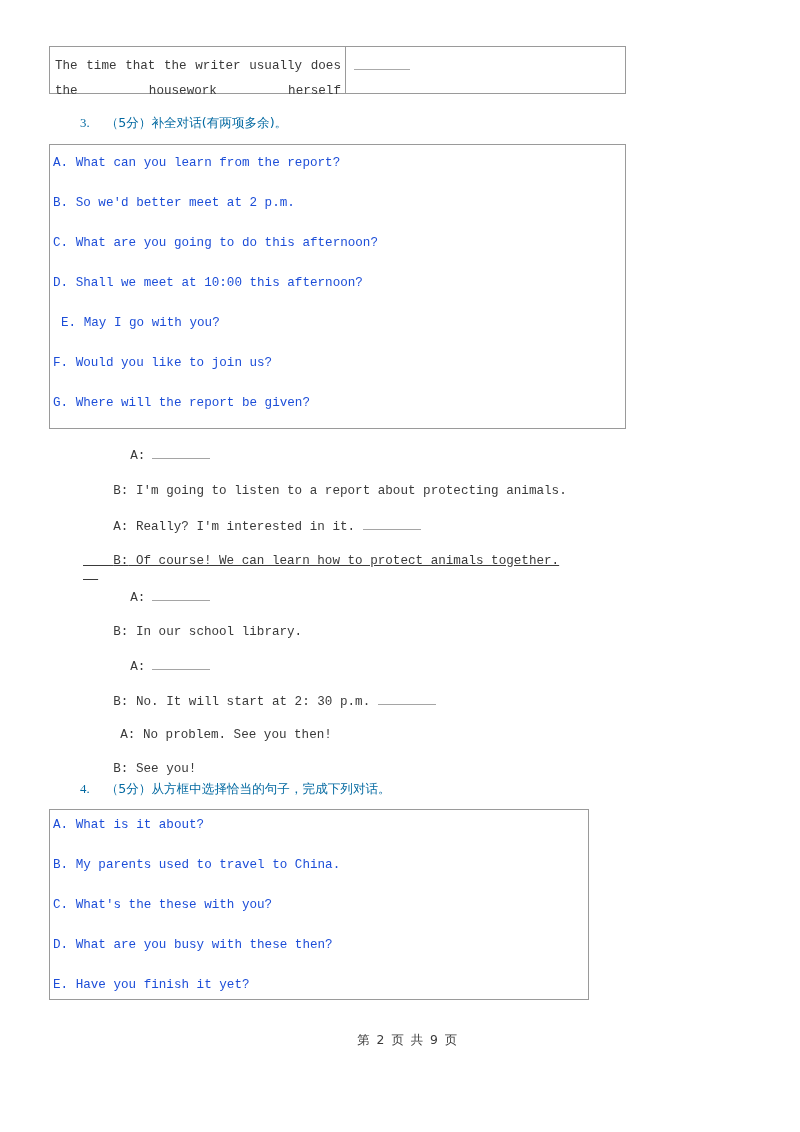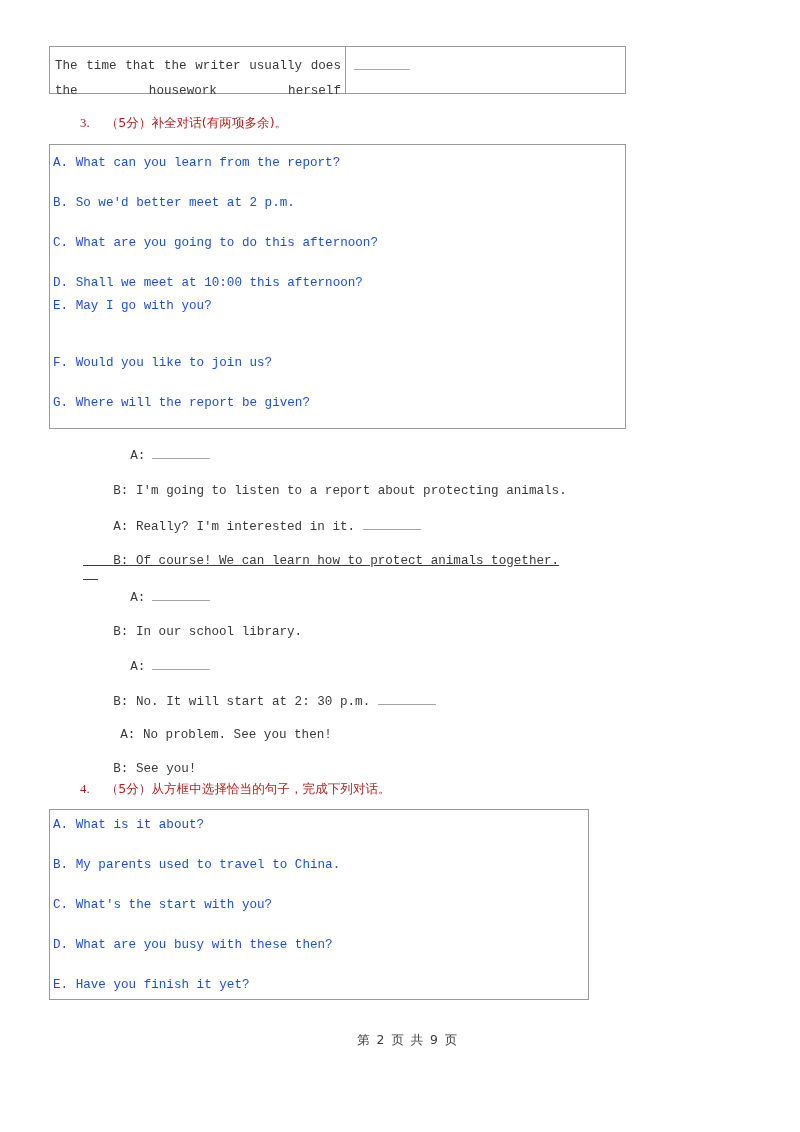--- a/index.html
+++ b/index.html
@@ -65,21 +65,21 @@
     border-bottom: 1px solid #aaaaaa;
     height: 11px;
     vertical-align: baseline;
   }
 
   
   .q-head {
     position: absolute;
     font-family: "DejaVu Sans", "Liberation Sans", sans-serif;
     font-size: 12.6px;
-    color: #b91c1c;
+    color: #0369a1;
     white-space: nowrap;
   }
   .q-num {
     font-family: "Liberation Serif", "DejaVu Serif", serif;
     font-size: 12.8px;
   }
 
   
   .opt-box {
     position: absolute;
@@ -142,21 +142,21 @@
     <span class="q-num">3.</span>
     <span style="display:inline-block;width:8px;"></span>
     <span>（5分）补全对话(有两项多余)。</span>
   </div>
 
   <div class="opt-box" style="left:49px; top:144px; width:577px; height:285px;">
     <div class="opt" style="top:11px;">A. What can you learn from the report?</div>
     <div class="opt" style="top:51px;">B. So we'd better meet at 2 p.m.</div>
     <div class="opt" style="top:91px;">C. What are you going to do this afternoon?</div>
     <div class="opt" style="top:131px;">D. Shall we meet at 10:00 this afternoon?</div>
-    <div class="opt" style="top:154px;">E. May I go with you?</div>
+    <div class="opt" style="top:171px;margin-left:8px;">E. May I go with you?</div>
     <div class="opt" style="top:211px;">F. Would you like to join us?</div>
     <div class="opt" style="top:251px;">G. Where will the report be given?</div>
   </div>
 
   <div class="dlg" style="left:100px; top:434px;">
     <span>A:</span><span style="display:inline-block;width:7px;"></span><span class="blank-inline"></span>
   </div>
 
   <div class="dlg" style="left:83px; top:470px;">
     <span>B:</span><span> I'm going to listen to a report about protecting animals.</span>
@@ -196,20 +196,20 @@
 
   <div class="q-head" style="left:80px; top:781px;">
     <span class="q-num">4.</span>
     <span style="display:inline-block;width:8px;"></span>
     <span>（5分）从方框中选择恰当的句子，完成下列对话。</span>
   </div>
 
   <div class="opt-box" style="left:49px; top:809px; width:540px; height:191px;">
     <div class="opt" style="top:8px;">A. What is it about?</div>
     <div class="opt" style="top:48px;">B. My parents used to travel to China.</div>
-    <div class="opt" style="top:88px;">C. What's the start with you?</div>
+    <div class="opt" style="top:88px;">C. What's the these with you?</div>
     <div class="opt" style="top:128px;">D. What are you busy with these then?</div>
     <div class="opt" style="top:168px;">E. Have you finish it yet?</div>
   </div>
 
   <div class="footer">第 2 页 共 9 页</div>
 
 </div>
 
 </body></html>

